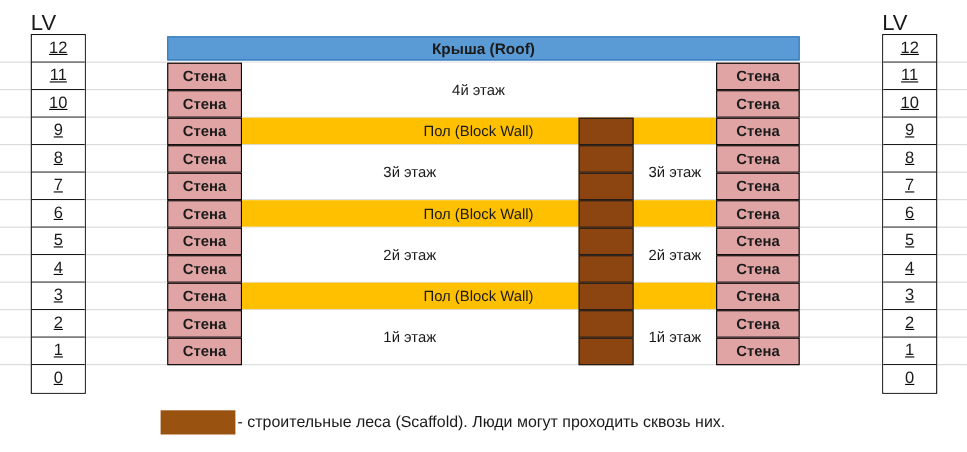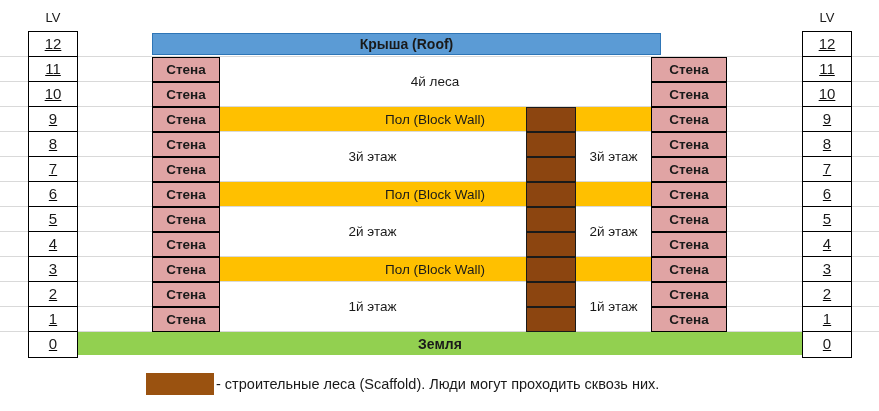--- a/index.html
+++ b/index.html
@@ -22,22 +22,21 @@
     left: 0;
     width: 879px;
     height: 1px;
     background: #d9d9d9;
   }
 
   
   .lv-head {
     position: absolute;
     width: 50px;
-    text-align: center;
-    font-size: 13px;
+    font-size: 20px;
     color: #1a1a1a;
     font-family: "Liberation Sans", sans-serif;
   }
 
   
   .lv-col {
     position: absolute;
     width: 50px;
     border: 1.6px solid #000000;
     background: transparent;
@@ -171,23 +170,23 @@
     <div class="lv-cell">7</div>
     <div class="lv-cell">6</div>
     <div class="lv-cell">5</div>
     <div class="lv-cell">4</div>
     <div class="lv-cell">3</div>
     <div class="lv-cell">2</div>
     <div class="lv-cell">1</div>
     <div class="lv-cell">0</div>
   </div>
 
-  <div class="band roof" style="left:152px; top:33px; width:509px; height:22px;">Крыша (Roof)</div>
-
-  <div class="interior" style="left:219px; top:57px; width:432px; height:49px;">4й леса</div>
+  <div class="band roof" style="left:152px; top:33px; width:575px; height:22px;">Крыша (Roof)</div>
+
+  <div class="interior" style="left:219px; top:57px; width:432px; height:49px;">4й этаж</div>
 
   <div class="band floorband" style="left:219px; top:107px; width:432px; height:24px;">Пол (Block Wall)</div>
 
   <div class="interior" style="left:219px; top:132px; width:307px; height:49px;">3й этаж</div>
   <div class="interior" style="left:576px; top:132px; width:75px; height:49px;">3й этаж</div>
 
   <div class="band floorband" style="left:219px; top:182px; width:432px; height:24px;">Пол (Block Wall)</div>
 
   <div class="interior" style="left:219px; top:207px; width:307px; height:49px;">2й этаж</div>
   <div class="interior" style="left:576px; top:207px; width:75px; height:49px;">2й этаж</div>
@@ -224,20 +223,19 @@
   <div class="scaffold-cell" style="left:526px; top:107px; width:50px; height:25px;"></div>
   <div class="scaffold-cell" style="left:526px; top:132px; width:50px; height:25px;"></div>
   <div class="scaffold-cell" style="left:526px; top:157px; width:50px; height:25px;"></div>
   <div class="scaffold-cell" style="left:526px; top:182px; width:50px; height:25px;"></div>
   <div class="scaffold-cell" style="left:526px; top:207px; width:50px; height:25px;"></div>
   <div class="scaffold-cell" style="left:526px; top:232px; width:50px; height:25px;"></div>
   <div class="scaffold-cell" style="left:526px; top:257px; width:50px; height:25px;"></div>
   <div class="scaffold-cell" style="left:526px; top:282px; width:50px; height:25px;"></div>
   <div class="scaffold-cell" style="left:526px; top:307px; width:50px; height:25px;"></div>
 
-  <div class="band ground" style="left:78px; top:332px; width:724px; height:23px;">Земля</div>
 
   <div class="legend" style="left:146px; top:373px;">
     <div class="legend-swatch"></div>
     <div class="legend-text">- строительные леса (Scaffold). Люди могут проходить сквозь них.</div>
   </div>
 
 </div>
 
 </body></html>

